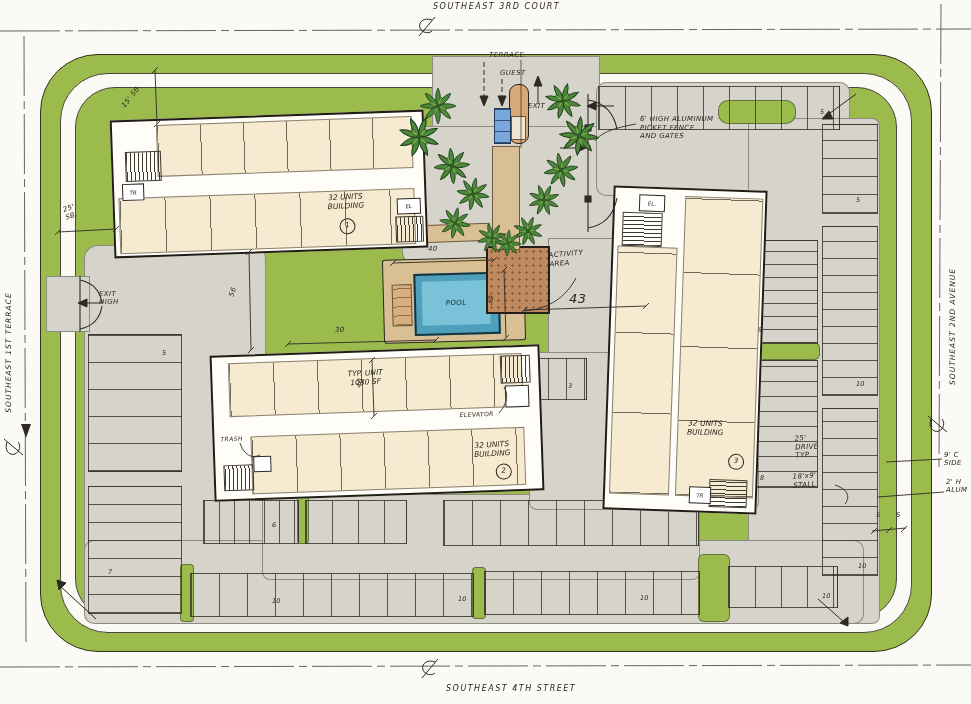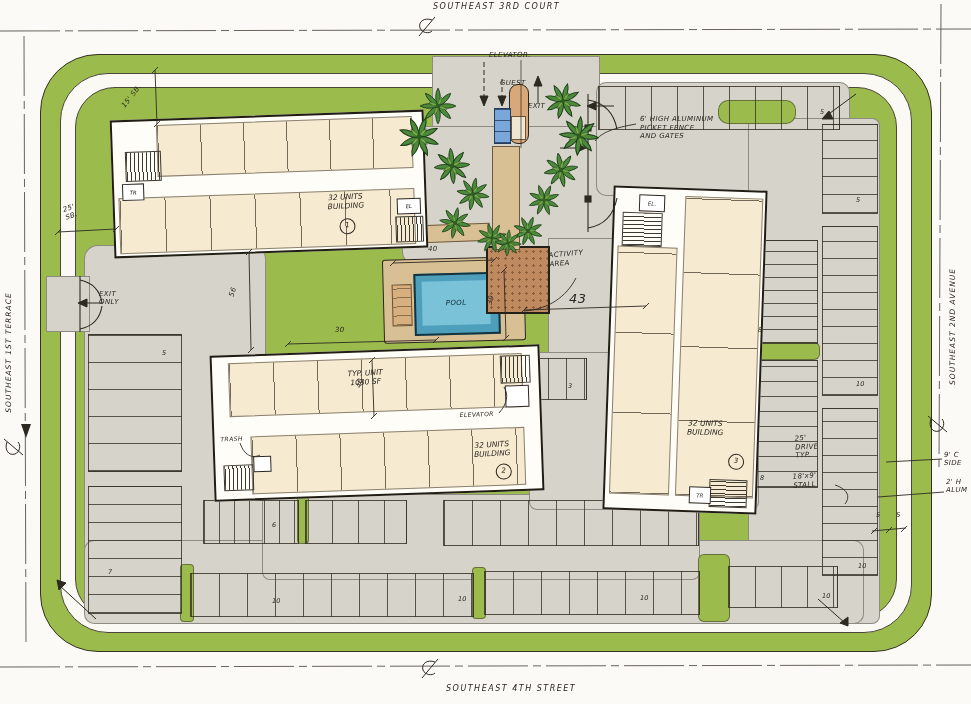--- a/index.html
+++ b/index.html
@@ -272,32 +272,32 @@
     <use href="#palm" transform="translate(528,231) scale(0.95) rotate(65)"></use>
     <use href="#palm" transform="translate(508,243) scale(0.85) rotate(5)"></use>
   </g>
 </svg>
 
 <div class="hand" style="left:433px;top:2px;font-size:8px;letter-spacing:1.5px;">SOUTHEAST 3RD COURT</div>
 <div class="hand" style="left:446px;top:684px;font-size:8px;letter-spacing:1.5px;">SOUTHEAST 4TH STREET</div>
 <div class="hand" style="left:-66px;top:348px;width:148px;text-align:center;font-size:7.5px;letter-spacing:1px;transform:rotate(-90deg);">SOUTHEAST 1ST TERRACE</div>
 <div class="hand" style="left:878px;top:322px;width:148px;text-align:center;font-size:7.5px;letter-spacing:1px;transform:rotate(-90deg);">SOUTHEAST 2ND AVENUE</div>
 
-<div class="hand" style="left:489px;top:51px;font-size:7px;">ELEVATOR.</div>
-<div class="hand" style="left:492px;top:79px;font-size:7px;padding-left:8px;">GUEST</div>
+<div class="hand" style="left:489px;top:51px;font-size:7px;">TERRACE.</div>
+<div class="hand" style="left:492px;top:69px;font-size:7px;padding-left:8px;">GUEST</div>
 <div class="hand" style="left:528px;top:102px;font-size:7px;">EXIT</div>
 
 <div class="hand" style="left:640px;top:115px;font-size:7px;line-height:8.5px;">
   <div>6' HIGH ALUMINUM</div>
   <div>PICKET FENCE</div>
   <div>AND GATES</div>
 </div>
 <div class="hand" style="left:99px;top:290px;font-size:7px;line-height:8px;">
   <div>EXIT</div>
-  <div>ONLY</div>
+  <div>HIGH</div>
 </div>
 <div class="hand" style="left:795px;top:434px;font-size:7px;line-height:8.5px;transform:rotate(-3deg);">
   <div>25'</div>
   <div>DRIVE</div>
   <div>TYP.</div>
 </div>
 <div class="hand" style="left:793px;top:472px;font-size:7px;line-height:8.5px;transform:rotate(-4deg);">
   <div>18'x9'</div>
   <div>STALL</div>
 </div>

